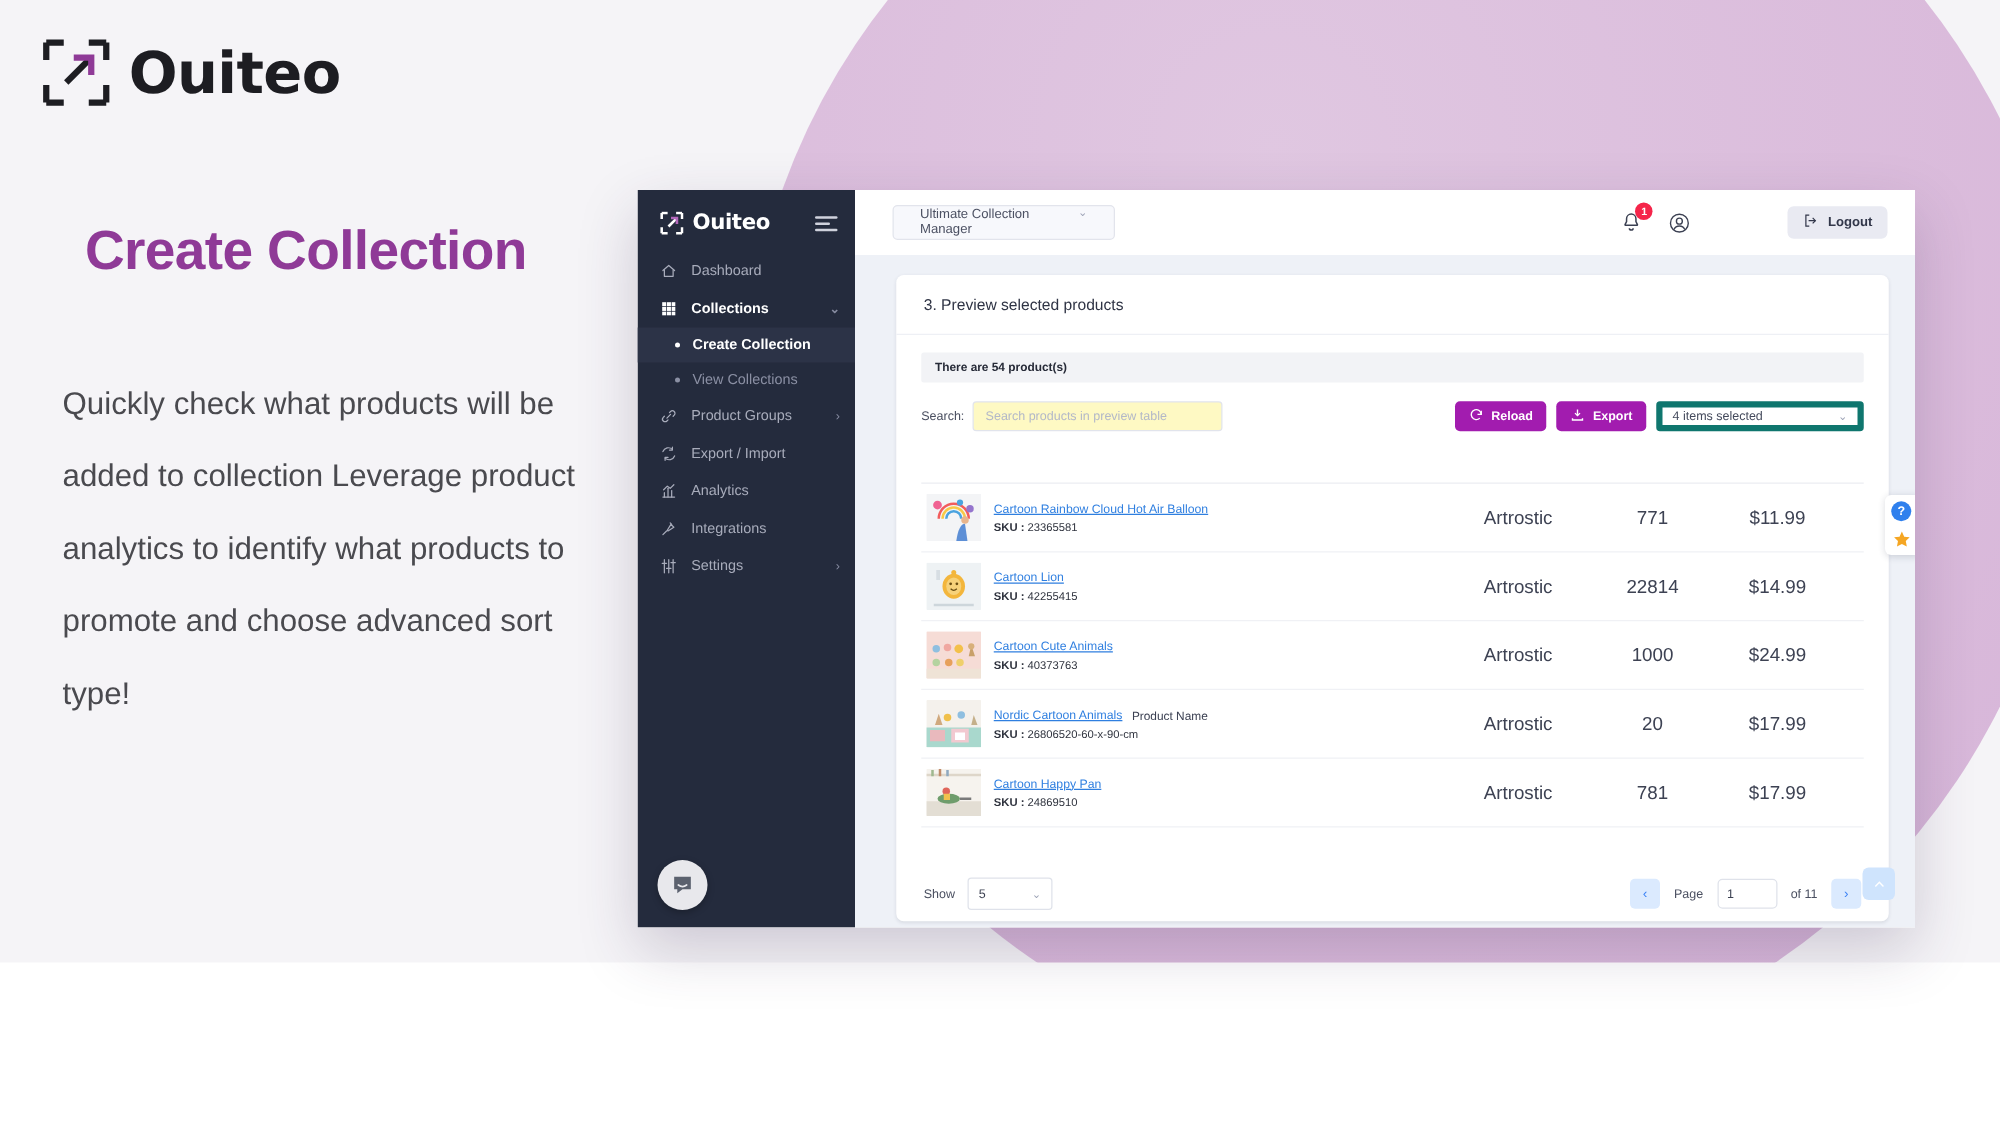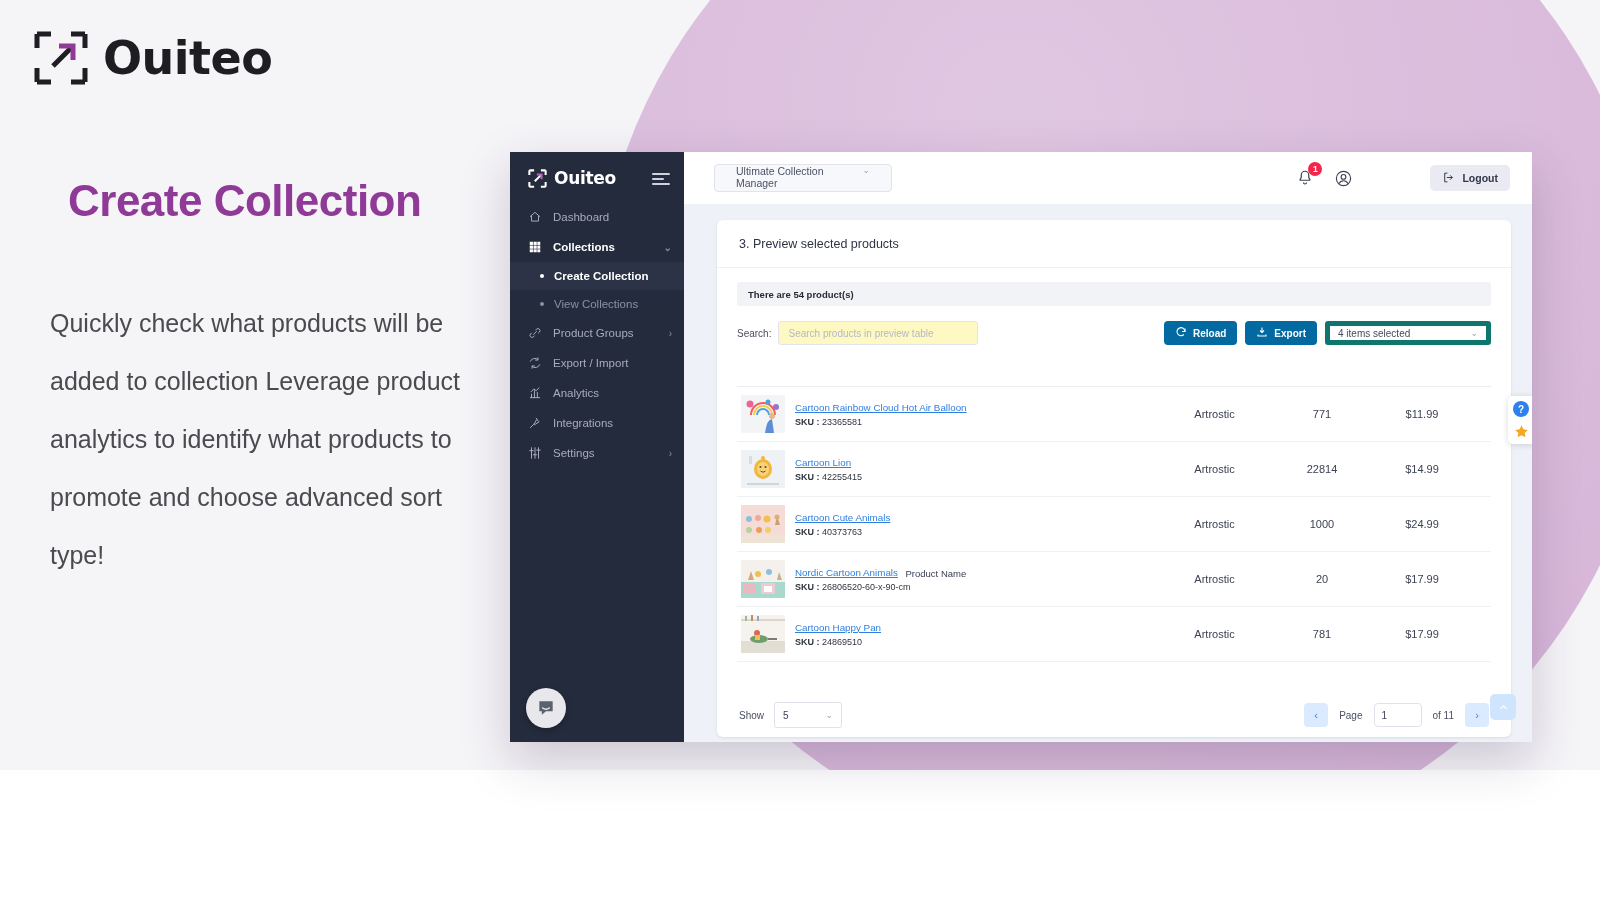--- a/index.html
+++ b/index.html
@@ -141,21 +141,21 @@
   #tools { display: flex; align-items: center; margin-top: 15px; }
   #search-label { font-size: 10px; color: #4a4f60; margin-right: 7px; }
   #search-input {
     width: 200px; height: 24px; border: 1px solid #e1e4ec; border-radius: 3px;
     padding: 0 9px; font-size: 10px; color: #3a3f50; outline: none;
     font-family: "Liberation Sans", sans-serif; background:#fef9c3;
   }
   #search-input::placeholder { color: #b3b8c8; }
   #tools-right { margin-left: auto; display: flex; align-items: center; gap: 8px; }
   .blue-btn {
-    height: 24px; padding: 0 11px; border-radius: 4px; background: #0369a1; color: #fff;
+    height: 24px; padding: 0 11px; border-radius: 4px; background: #a21caf; color: #fff;
     display: flex; align-items: center; gap: 6px; font-size: 10px; font-weight: 600; cursor: pointer;
     border: none; font-family:"Liberation Sans", sans-serif;
   }
   #items-select {
     width: 166px; height: 24px; border: 5px solid #0f766e; border-radius: 3px; background: #fff;
     display: flex; align-items: center; justify-content: space-between; padding: 0 8px;
     font-size: 10px; color: #444a5c; cursor: pointer;
   }
   #items-select .caret { color:#9aa0b4; font-size: 9px; }
 
@@ -167,21 +167,21 @@
   .c-name { width: 425px; flex: 0 0 425px; display: flex; align-items: center; gap: 10px; padding-left: 4px; }
   .c-vendor { width: 105px; flex: 0 0 105px; text-align: center; }
   .c-stock  { width: 110px; flex: 0 0 110px; text-align: center; }
   .c-price  { width: 90px;  flex: 0 0 90px;  text-align: center; }
   .c-sold   { width: 100px; flex: 0 0 100px; text-align: center; }
   .thumb { width: 44px; height: 38px; flex: 0 0 44px; border-radius: 1px; overflow: hidden; }
   .thumb svg { display:block; width:100%; height:100%; }
   .p-link { font-size: 9.8px; color: #2f7fe0; text-decoration: underline; display:block; cursor:pointer; }
   .p-sku { font-size: 9px; color: #30343f; margin-top: 4px; }
   .p-sku b { font-weight: 700; }
-  .cell-txt { font-size: 11px; color: #3d4253; text-align: center; }
+  .cell-txt { font-size: 15px; color: #3d4253; text-align: center; }
 
   
   #tfoot { display: flex; align-items: center; padding: 14px 2px 0 2px; margin-top: auto; height: 58px; }
   #show-label { font-size: 10px; color: #4a4f60; margin-right: 10px; }
   #show-select {
     width: 68px; height: 26px; border: 1px solid #dfe2ea; border-radius: 3px; background: #fff;
     display: flex; align-items: center; justify-content: space-between; padding: 0 8px;
     font-size: 10px; color: #3d4253; cursor: pointer;
   }
   #show-select .caret { color:#9aa0b4; font-size: 9px; }

